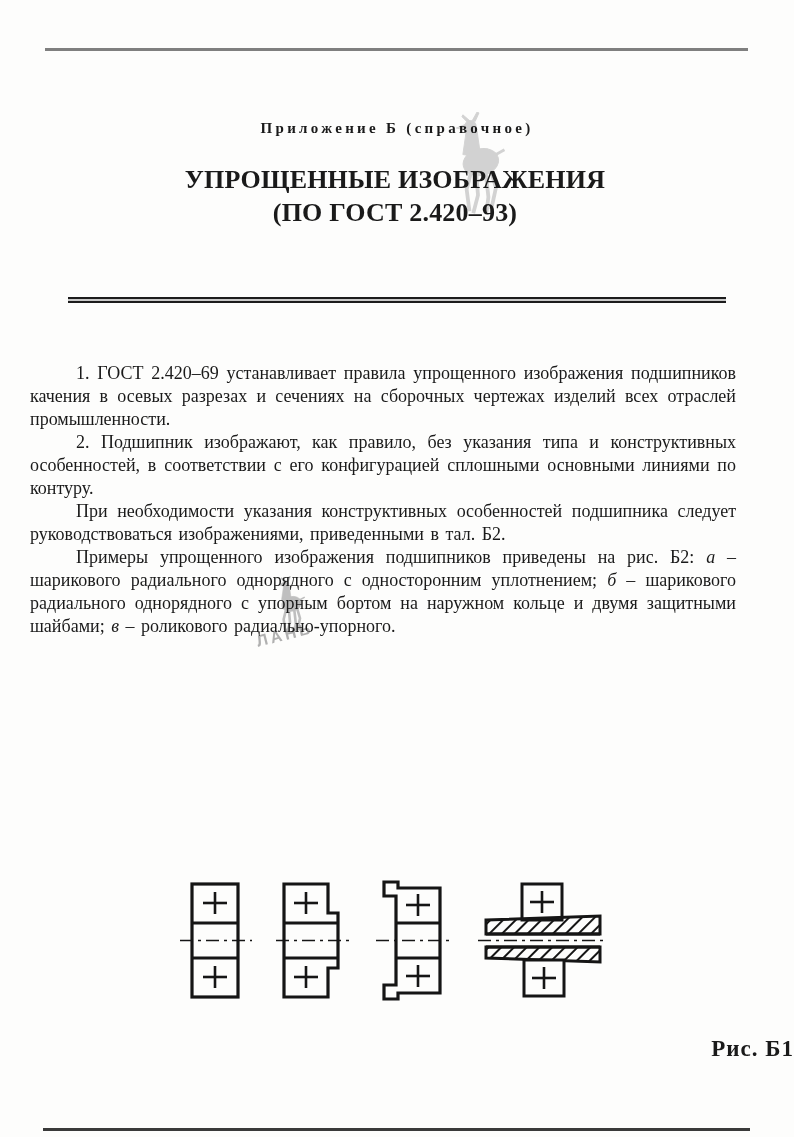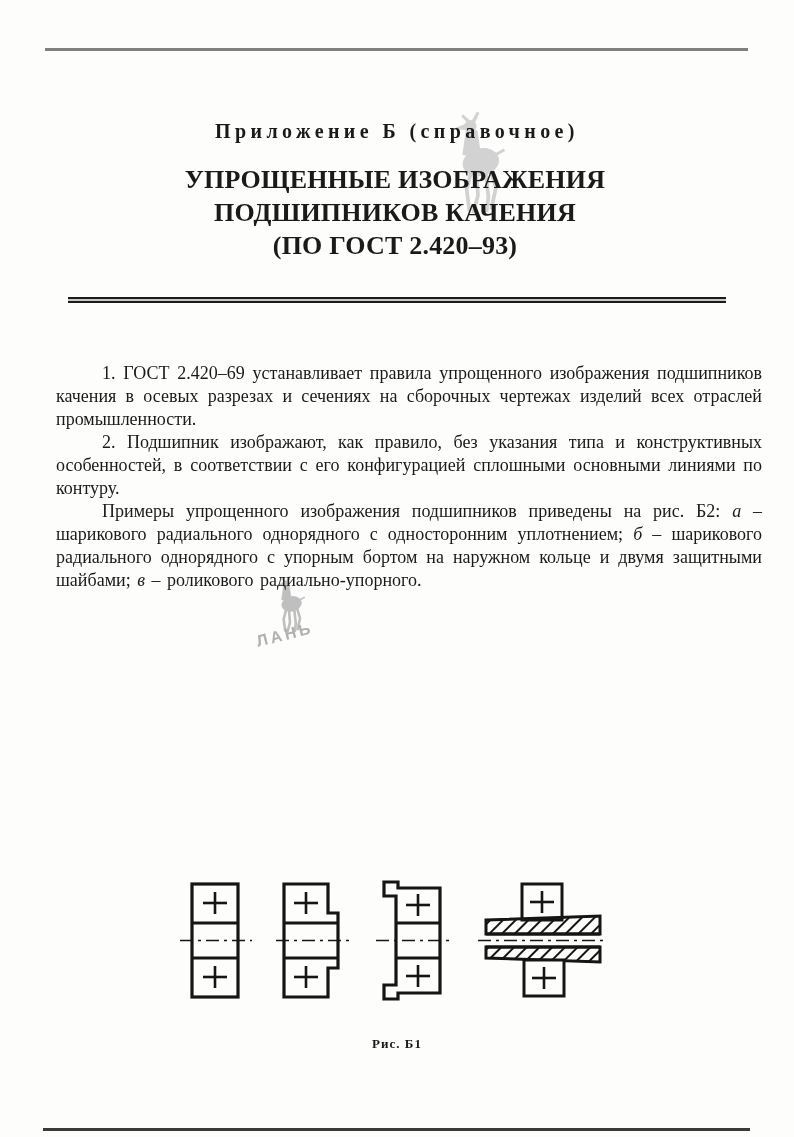--- a/index.html
+++ b/index.html
@@ -9,51 +9,51 @@
     margin:0 auto;
     background:#fdfdfc;
     overflow:hidden;
     font-family:"Liberation Serif", serif;
     color:var(--text,#1a1a1a);
   }
   .rule-top{position:absolute;left:45px;top:48px;width:703px;height:3px;background:var(--page-rule,#7f7f7f);}
   .rule-bottom{position:absolute;left:43px;top:1128px;width:707px;height:3px;background:var(--bottom-rule,#3a3a3a);}
   .appendix-heading{
     position:absolute;left:0;right:0;top:120px;
-    text-align:center;font-weight:bold;font-size:20px;
+    text-align:center;font-weight:bold;font-size:15px;
     letter-spacing:0.22em;z-index:2;
   }
   .main-title{
     position:absolute;left:0;right:4px;top:163px;
     text-align:center;font-weight:bold;font-size:26px;line-height:33px;
     z-index:2;letter-spacing:0.2px;
   }
   .double-rule{
     position:absolute;left:68px;top:297px;width:658px;height:2px;
     border-top:2.5px solid var(--double-rule,#1c1c1c);
     border-bottom:2.5px solid var(--double-rule,#1c1c1c);
     background:#c9c9c9;z-index:2;
   }
   .body-text{
-    position:absolute;left:56px;top:362px;width:706px;
+    position:absolute;left:30px;top:362px;width:706px;
     font-size:18px;line-height:23px;text-align:justify;
     word-spacing:2px;z-index:2;
     hyphens:auto;-webkit-hyphens:auto;
   }
   .body-text p{margin:0;text-indent:46px;}
   .body-text .it{font-style:italic;}
   .figure-row{position:absolute;left:0;top:880px;width:794px;height:125px;z-index:2;}
   .figure-row svg{position:absolute;top:0;}
   .bearing-1{left:180px;}
   .bearing-2{left:276px;}
   .bearing-3{left:376px;}
   .bearing-4{left:478px;}
   .figure-caption{
     position:absolute;left:0;right:0;top:1036px;
-    text-align:center;font-weight:bold;font-size:13px;
+    text-align:right;font-weight:bold;font-size:23px;
     letter-spacing:1px;z-index:2;
   }
   .watermark-1{position:absolute;left:446px;top:112px;z-index:1;}
   .watermark-2{position:absolute;left:264px;top:576px;z-index:1;}
   .watermark-label{
     position:absolute;left:256px;top:626px;z-index:1;
     font-family:"Liberation Sans",sans-serif;
     font-weight:bold;font-size:16px;letter-spacing:3px;
     color:var(--watermark,#b0b0b0);
     transform:rotate(-14deg);
@@ -98,29 +98,29 @@
       <path d="M40,63 L43,90 L41,106" fill="none" stroke-width="5"></path>
       <path d="M51,45 L60,40" fill="none" stroke-width="3"></path>
     </g>
   </svg>
   <div class="watermark-label">ЛАНЬ</div>
 
   <div class="appendix-heading">Приложение Б (справочное)</div>
 
   <div class="main-title">
       <div>УПРОЩЕННЫЕ ИЗОБРАЖЕНИЯ</div>
-      <div>ПОДШИПНИКОВ КАЧЕНИЯ</div>
       <div>(ПО ГОСТ 2.420–93)</div>
     </div>
 
   <div class="double-rule"></div>
 
   <div class="body-text">
       <p><span>1. ГОСТ 2.420–69 устанавливает правила упрощенного изображения подшипников качения в осевых разрезах и сечениях на сборочных чертежах изделий всех отраслей промышленности.</span></p>
       <p><span>2. Подшипник изображают, как правило, без указания типа и конструктивных особенностей, в соответствии с его конфигурацией сплошными основными линиями по контуру.</span></p>
+      <p><span>При необходимости указания конструктивных особенностей подшипника следует руководствоваться изображениями, приведенными в тал. Б2.</span></p>
       <p><span>Примеры упрощенного изображения подшипников приведены на рис. Б2: </span><span class="it">а</span><span> – шарикового радиального однорядного с односторонним уплотнением; </span><span class="it">б</span><span> – шарикового радиального однорядного с упорным бортом на наружном кольце и двумя защитными шайбами; </span><span class="it">в</span><span> – роликового радиально-упорного.</span></p>
     </div>
 
   <div class="figure-row">
 
     <svg class="drawing bearing-1" width="72" height="122" viewBox="0 0 72 122" fill="none" stroke="#151515">
       <rect x="12" y="4" width="46" height="113" stroke-width="3.2" fill="#fdfdfc"></rect>
       <line x1="12" y1="43" x2="58" y2="43" stroke-width="3"></line>
       <line x1="12" y1="78" x2="58" y2="78" stroke-width="3"></line>
       <g stroke-width="2.6">

